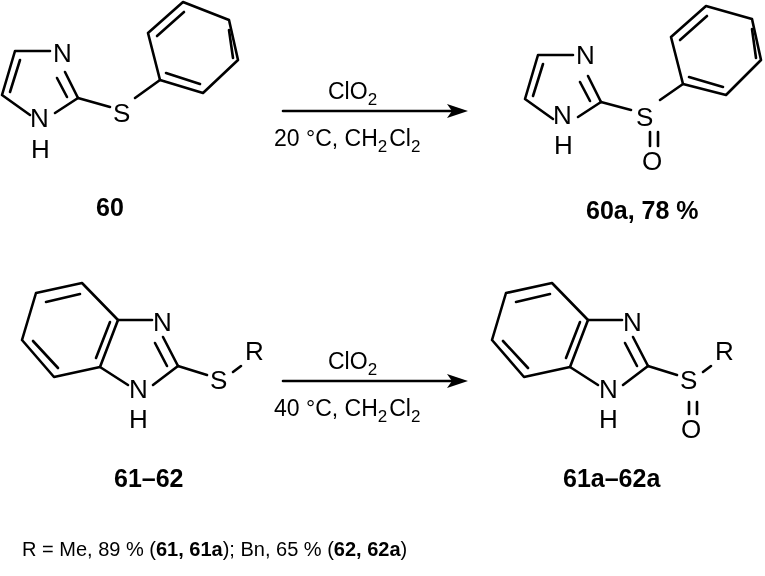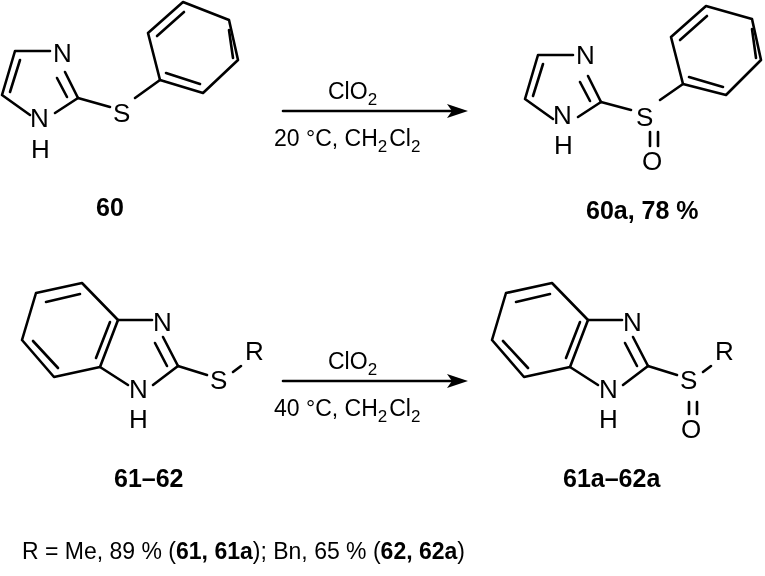--- a/index.html
+++ b/index.html
@@ -4,21 +4,21 @@
 <style>
   html, body { margin: 0; padding: 0; background: #ffffff; }
   body { width: 765px; height: 576px; position: relative; overflow: hidden;
          font-family: "Liberation Sans", sans-serif; color: #000; }
   svg { position: absolute; left: 0; top: 0; }
   .atom { font-family: "Liberation Sans", sans-serif; font-size: 26px; fill: #000; }
   .cond { font-family: "Liberation Sans", sans-serif; font-size: 23px; fill: #000; }
   .sub { font-size: 17px; }
   .label { font-family: "Liberation Sans", sans-serif; font-size: 25px; font-weight: bold; fill: #000; }
   .bond { stroke: #000; stroke-width: 2.6; fill: none; stroke-linecap: round; stroke-linejoin: round; }
-  .footnote { position: absolute; left: 22px; top: 538px; font-size: 23px; white-space: nowrap; }
+  .footnote { position: absolute; left: 22px; top: 538px; font-size: 20px; white-space: nowrap; }
   .footnote b { font-weight: bold; }
 </style>
 </head>
 <body>
 
 <svg width="765" height="576" viewBox="0 0 765 576">
 
   <g>
 
     <polyline class="bond" points="50,51 15,51 2,95 30,115"></polyline>

